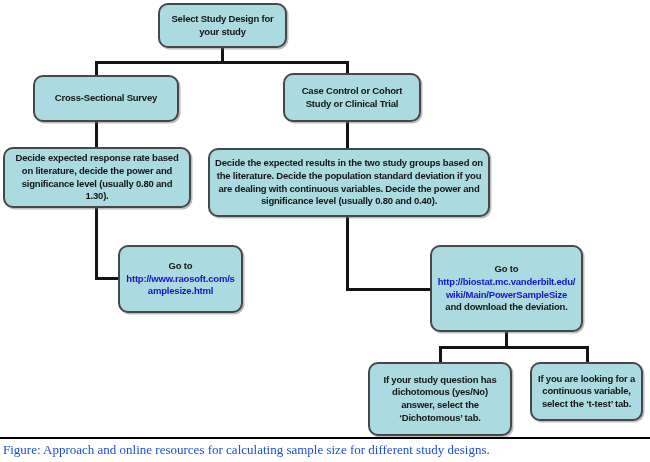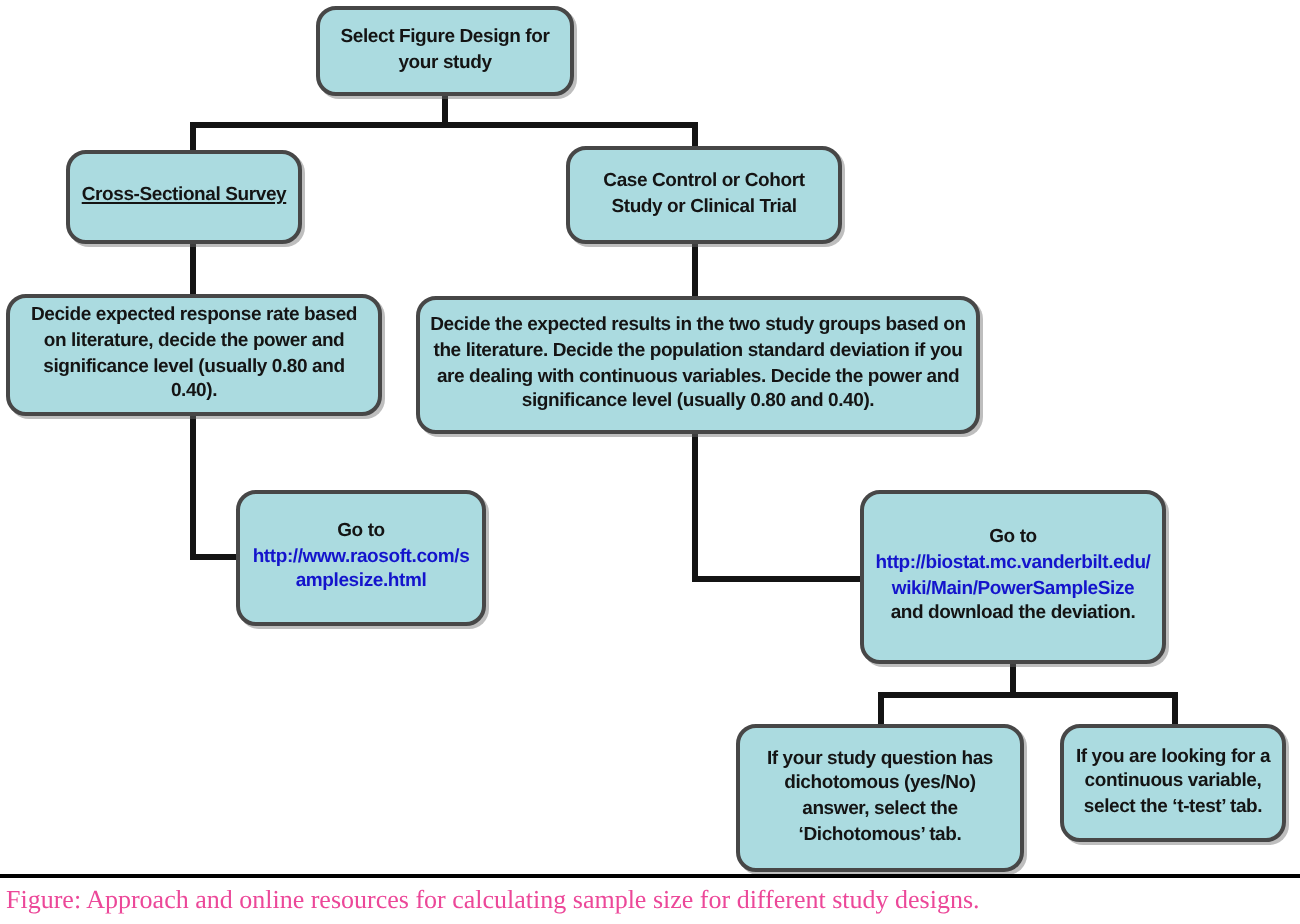--- a/index.html
+++ b/index.html
@@ -16,21 +16,21 @@
     font-weight:700; font-size:9.5px; line-height:1.32; letter-spacing:-0.2px; color:#141414;
   }
   .node a {
     color:#1414cc; font-weight:700; 
     word-break:break-all; cursor:pointer;
   }
   .conn { position:absolute; background:#141414; }
   .caption-rule { position:absolute; left:0; top:437px; width:650px; height:2px; background:#000; }
   .caption {
     position:absolute; left:3px; top:442px; width:640px;
-    font-family:"Liberation Serif", serif; font-size:13px; color:#ec4899;
+    font-family:"Liberation Serif", serif; font-size:13px; color:#1d4ed8;
   }
 </style>
 </head>
 <body>
 
 <div class="canvas">
 
   <div class="conn" style="left:221px; top:47px;  width:3px;   height:17px;"></div>
   <div class="conn" style="left:95px;  top:61px;  width:254px; height:3px;"></div>
   <div class="conn" style="left:95px;  top:61px;  width:3px;   height:16px;"></div>
@@ -40,33 +40,33 @@
   <div class="conn" style="left:95px;  top:206px; width:3px;   height:74px;"></div>
   <div class="conn" style="left:95px;  top:277px; width:26px;  height:3px;"></div>
   <div class="conn" style="left:346px; top:215px; width:3px;   height:76px;"></div>
   <div class="conn" style="left:346px; top:288px; width:87px;  height:3px;"></div>
   <div class="conn" style="left:505px; top:331px; width:3px;   height:17px;"></div>
   <div class="conn" style="left:439px; top:346px; width:150px; height:3px;"></div>
   <div class="conn" style="left:439px; top:346px; width:3px;   height:17px;"></div>
   <div class="conn" style="left:586px; top:346px; width:3px;   height:17px;"></div>
 
   <div class="node" style="left:158px; top:3px; width:129px; height:45px;">
-    <span>Select Figure Design for your study</span>
+    <span>Select Study Design for your study</span>
   </div>
 
-  <div class="node" style="left:33px; top:75px; width:118px; height:47px;text-decoration:underline;">
+  <div class="node" style="left:33px; top:75px; width:146px; height:47px;">
     <span>Cross-Sectional Survey</span>
   </div>
 
   <div class="node" style="left:283px; top:73px; width:138px; height:49px;">
     <span>Case Control or Cohort Study or Clinical Trial</span>
   </div>
 
   <div class="node" style="left:3px; top:147px; width:188px; height:61px;">
-    <span>Decide expected response rate based on literature, decide the power and significance level (usually 0.80 and 0.40).</span>
+    <span>Decide expected response rate based on literature, decide the power and significance level (usually 0.80 and 1.30).</span>
   </div>
 
   <div class="node" style="left:208px; top:148px; width:282px; height:69px;">
     <span>Decide the expected results in the two study groups based on the literature. Decide the population standard deviation if you are dealing with continuous variables. Decide the power and significance level (usually 0.80 and 0.40).</span>
   </div>
 
   <div class="node" style="left:118px; top:245px; width:125px; height:68px;">
     <span>Go to</span>
     <a>http://www.raosoft.com/samplesize.html</a>
   </div>

